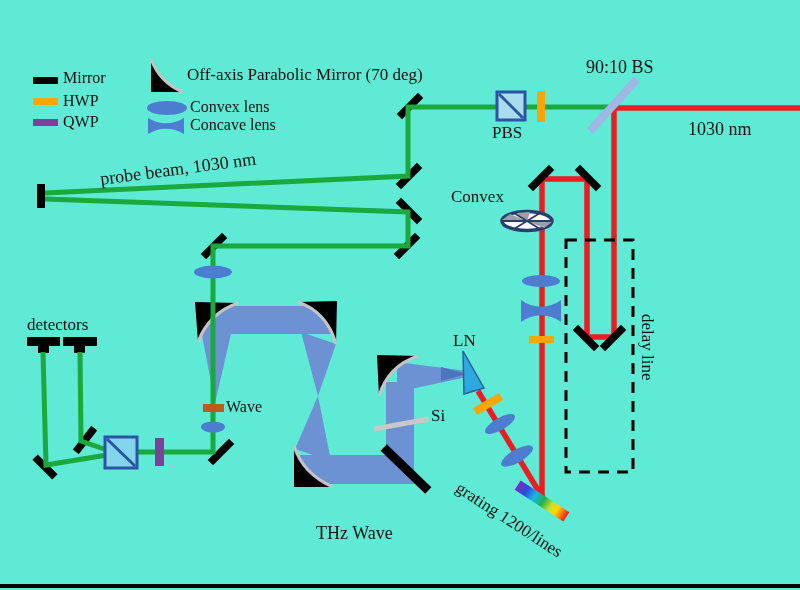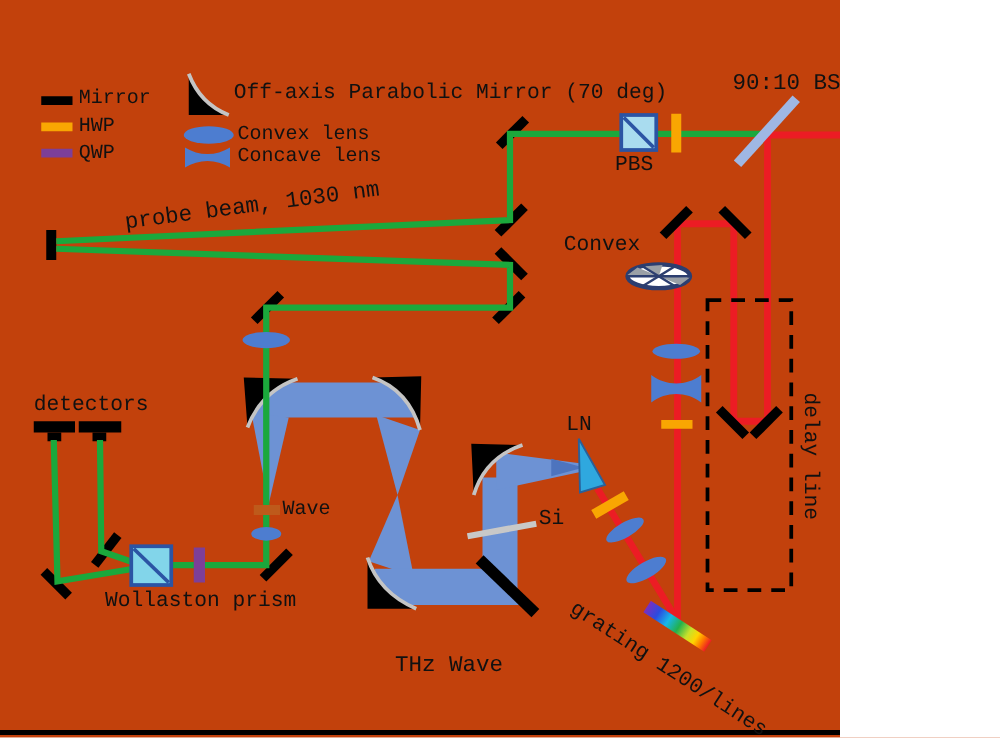--- a/index.html
+++ b/index.html
@@ -1,17 +1,17 @@
 <!DOCTYPE html>
 <html><head>
 <meta charset="utf-8">
 <style>
   html,body{margin:0;padding:0;background:#fff;}
-  #stage{position:relative;width:672px;height:590px;background:#c2410c;overflow:hidden;
-         font-family:Liberation Mono, monospace;color:#111;}
+  #stage{position:relative;width:800px;height:590px;background:#5eead4;overflow:hidden;
+         font-family:Liberation Serif, serif;color:#111;}
   #shapes{position:absolute;left:0;top:0;}
   .lbl{position:absolute;white-space:nowrap;color:#111;line-height:1.05;}
   .fs16{font-size:16px;} .fs17{font-size:17px;} .fs18{font-size:18px;}
   .rot{transform-origin:0 0;}
 </style>
 </head>
 <body>
 
 <div id="stage">
 
@@ -156,17 +156,16 @@
 <div class="lbl fs18" style="left:586px;top:58px;">90:10 BS</div>
 <div class="lbl fs18" style="left:688px;top:82px;margin-top:38px;">1030 nm</div>
 <div class="lbl fs17" style="left:492px;top:124px;">PBS</div>
 <div class="lbl fs18 rot" style="left:99px;top:170px;transform:rotate(-7.5deg);">probe beam, 1030 nm</div>
 <div class="lbl fs17" style="left:451px;top:188px;">Convex</div>
 <div class="lbl fs17 rot" style="left:656px;top:314px;transform:rotate(90deg);">delay line</div>
 <div class="lbl fs17" style="left:453px;top:332px;">LN</div>
 <div class="lbl fs17" style="left:431px;top:407px;">Si</div>
 <div class="lbl fs16" style="left:226px;top:399px;">Wave</div>
 <div class="lbl fs17" style="left:27px;top:316px;">detectors</div>
-<div class="lbl fs17" style="left:84px;top:473px;">Wollaston prism</div>
 <div class="lbl fs18" style="left:316px;top:492px;margin-top:32px;">THz Wave</div>
 <div class="lbl fs17 rot" style="left:462px;top:479px;transform:rotate(33deg);">grating 1200/lines</div>
 
 </div>
 
 </body></html>

